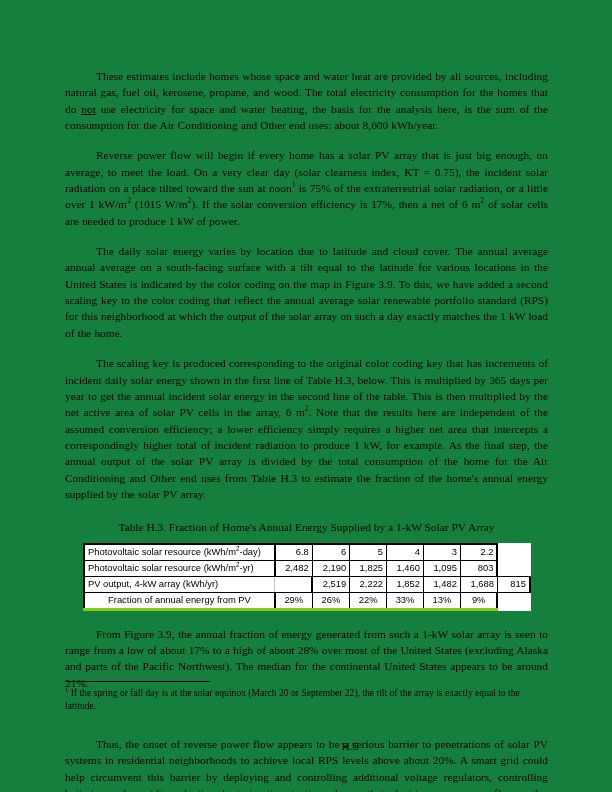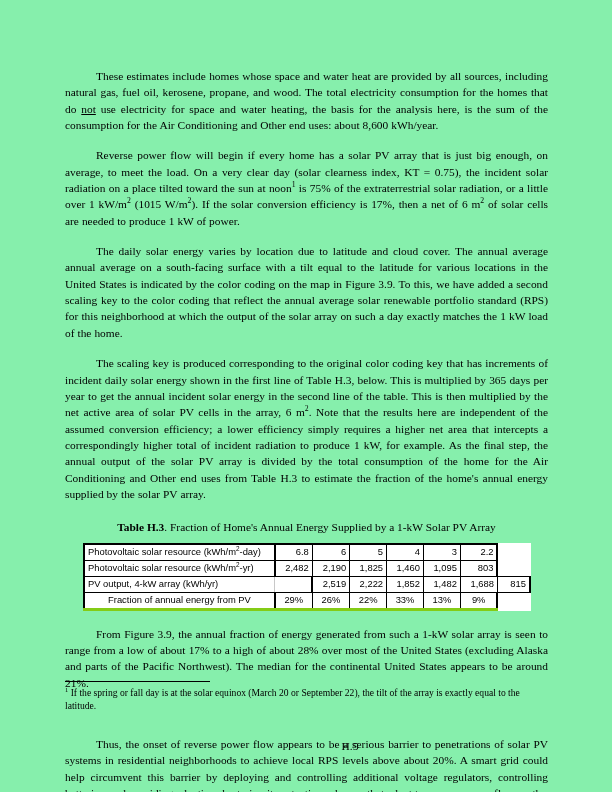--- a/index.html
+++ b/index.html
@@ -4,21 +4,21 @@
 <style>
   html, body {
     margin: 0;
     padding: 0;
     background: #ffffff;
   }
   .page {
     position: relative;
     width: 612px;
     height: 792px;
-    background: #86efac;
+    background: #15803d;
     font-family: "Liberation Serif", "DejaVu Serif", serif;
     color: #000000;
     overflow: hidden;
   }
   .content {
     position: absolute;
     left: 65px;
     top: 68px;
     width: 483px;
   }
@@ -41,21 +41,21 @@
   }
   .u { text-decoration: underline; }
 
   .table-caption {
     margin: 17px 0 7px 0;
     font-size: 11.4px;
     line-height: 16.35px;
     text-align: center;
     text-indent: 0;
   }
-  .table-caption b { font-weight: bold; }
+  .table-caption b { font-weight: normal; }
 
   table.h3 {
     border-collapse: collapse;
     margin: 0 0 0 18px;
     width: 448px;
     font-family: "Liberation Sans", "DejaVu Sans", sans-serif;
     font-size: 9.4px;
     color: #000000;
     background: #ffffff;
   }

